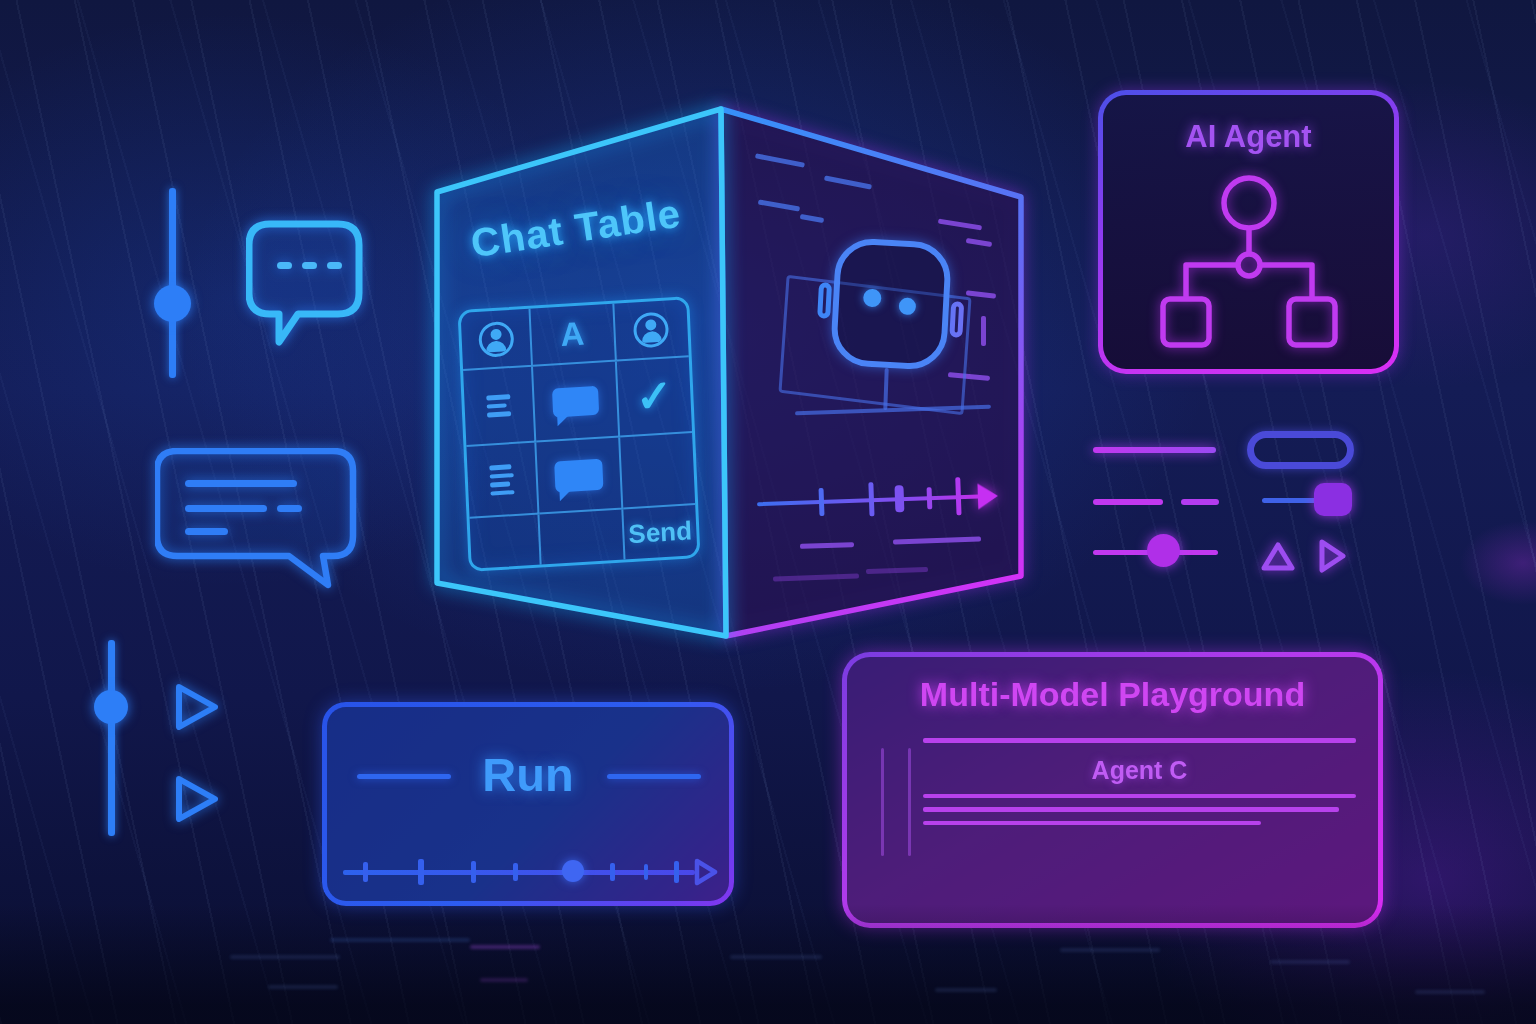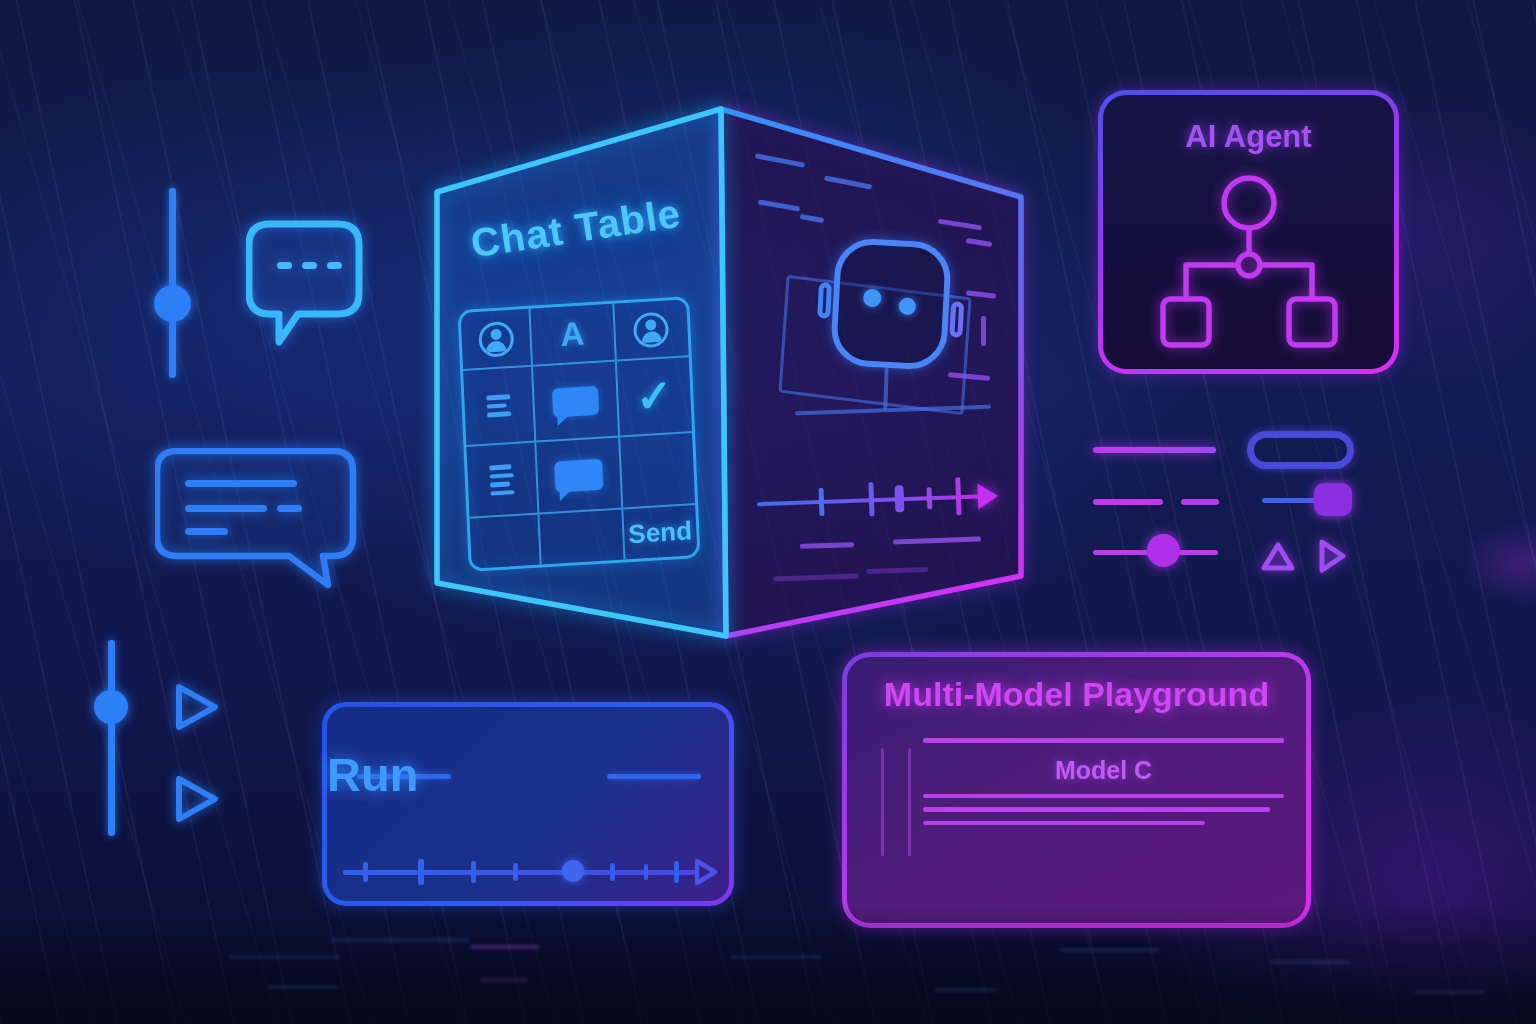--- a/index.html
+++ b/index.html
@@ -99,32 +99,32 @@
              box-shadow:0 0 16px rgba(150,50,240,.45); }
   .ai-panel .neon-inner{ border-radius:23px; background:linear-gradient(180deg, rgba(18,18,62,.95), rgba(13,11,46,.95)); }
   .ai-title{ text-align:center; padding-top:24px; font-size:31px; font-weight:bold; color:#a453f2;
              text-shadow:0 0 12px rgba(160,70,250,.8); }
   .ai-flow{ margin:14px auto 0; filter:drop-shadow(0 0 6px rgba(190,50,245,.7)); }
 
   .run-panel{ left:322px; top:702px; width:412px; height:204px; border-radius:24px;
               background:linear-gradient(135deg,#2853e8 0%, #2d5cf0 55%, #6a3df0 90%, #8436f0 100%);
               box-shadow:0 0 18px rgba(50,90,240,.45); }
   .run-panel .neon-inner{ border-radius:19px; background:rgba(10,15,55,.55); }
-  .run-label{ position:absolute; left:0; right:0; top:40px; text-align:left;
+  .run-label{ position:absolute; left:0; right:0; top:40px; text-align:center;
               font-size:47px; font-weight:bold; color:#3f9bfb; text-shadow:0 0 14px rgba(50,140,255,.85); }
   .run-dash{ position:absolute; top:67px; width:94px; height:5px; border-radius:3px; background:#2e66f0;
              box-shadow:0 0 8px rgba(45,100,240,.7); }
   .run-timeline{ position:absolute; left:16px; top:146px; width:378px; height:42px; }
   .run-timeline .line{ position:absolute; left:0; top:17px; width:352px; height:4.5px; border-radius:2px;
                        background:linear-gradient(90deg,#2d62ee,#4a48ea); }
   .rtick{ position:absolute; border-radius:2px; background:#3560ee; }
   .rdot{ position:absolute; left:219px; top:7px; width:22px; height:22px; border-radius:50%; background:#3f66f2;
          box-shadow:0 0 10px rgba(60,110,250,.8); }
 
-  .mm-panel{ left:842px; top:652px; width:469px; height:276px; border-radius:28px;
+  .mm-panel{ left:842px; top:652px; width:541px; height:276px; border-radius:28px;
              background:linear-gradient(150deg,#7a3ce0 0%, #b33aec 45%, #da2cf4 100%);
              box-shadow:0 0 18px rgba(190,50,245,.45); }
   .mm-panel .neon-inner{ border-radius:23px; background:rgba(16,12,52,.62); padding-top:18px; }
   .mm-title{ text-align:center; font-size:34px; font-weight:bold; color:#cf46f2;
              text-shadow:0 0 13px rgba(205,60,245,.85); }
   .mm-sub{ text-align:center; margin-top:14px; font-size:21px; font-weight:bold; color:#b155e8;
            text-shadow:0 0 9px rgba(170,70,235,.7); }
   .mm-cols{ display:flex; margin:24px 22px 0; align-items:flex-start; }
   .mcol{ flex:1; }
   .mdivider{ width:3px; height:108px; margin:10px 12px 0; border-radius:2px; background:rgba(170,80,235,.5); }
@@ -329,21 +329,21 @@
   </div>
 
   <div class="neon-wrap mm-panel">
     <div class="neon-inner">
       <div class="mm-title">Multi-Model Playground</div>
       <div class="mm-cols">
         <div class="mdivider"></div>
         <div class="mdivider"></div>
         <div class="mcol">
           <div class="mline top" style="background:#b841ec;"></div>
-          <div class="mlabel" style="color:#c05cf4;">Model C</div>
+          <div class="mlabel" style="color:#c05cf4;">Agent C</div>
           <div class="mline mrow" style="background:#b841ec; width:100%;"></div>
           <div class="mline mrow" style="background:#b841ec; width:96%;"></div>
           <div class="mline mrow" style="background:#b841ec; width:78%;"></div>
         </div>
       </div>
     </div>
   </div>
 
   <div class="water"></div>
   <div class="streak" style="left:230px; top:955px; width:110px;"></div>

